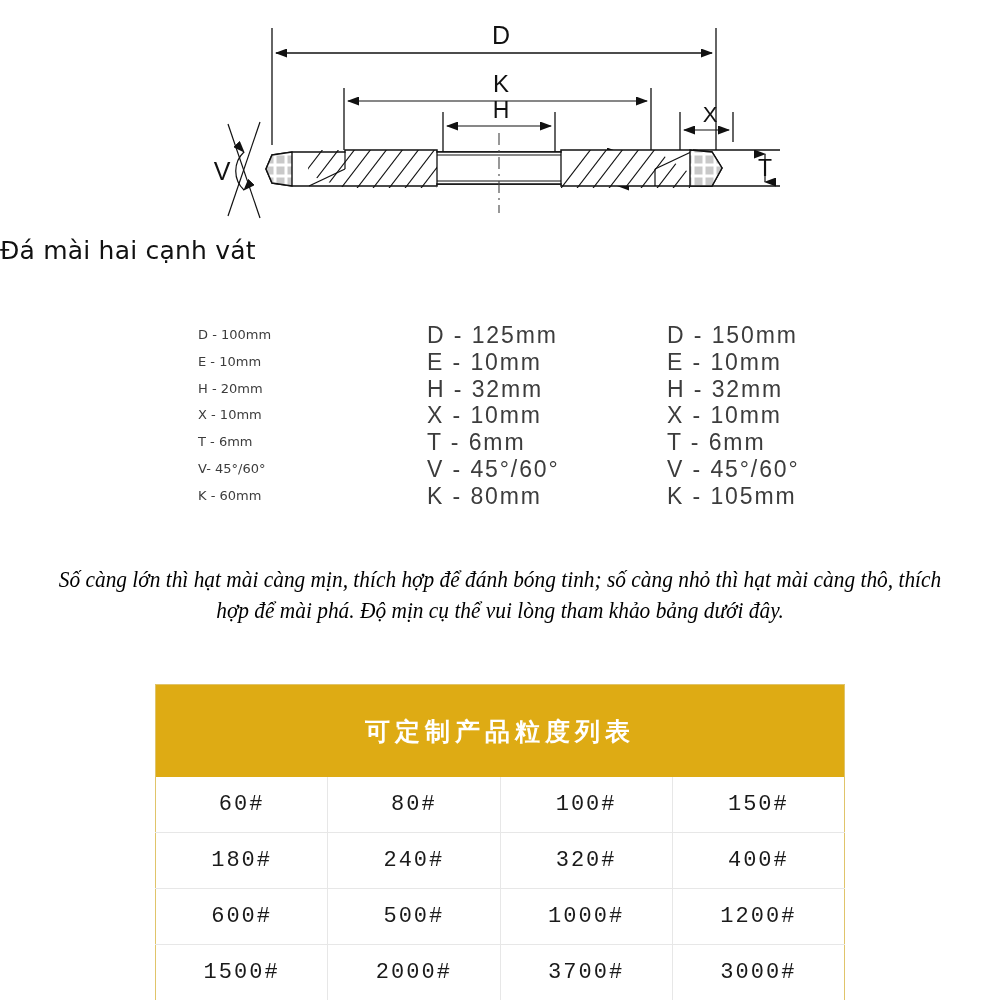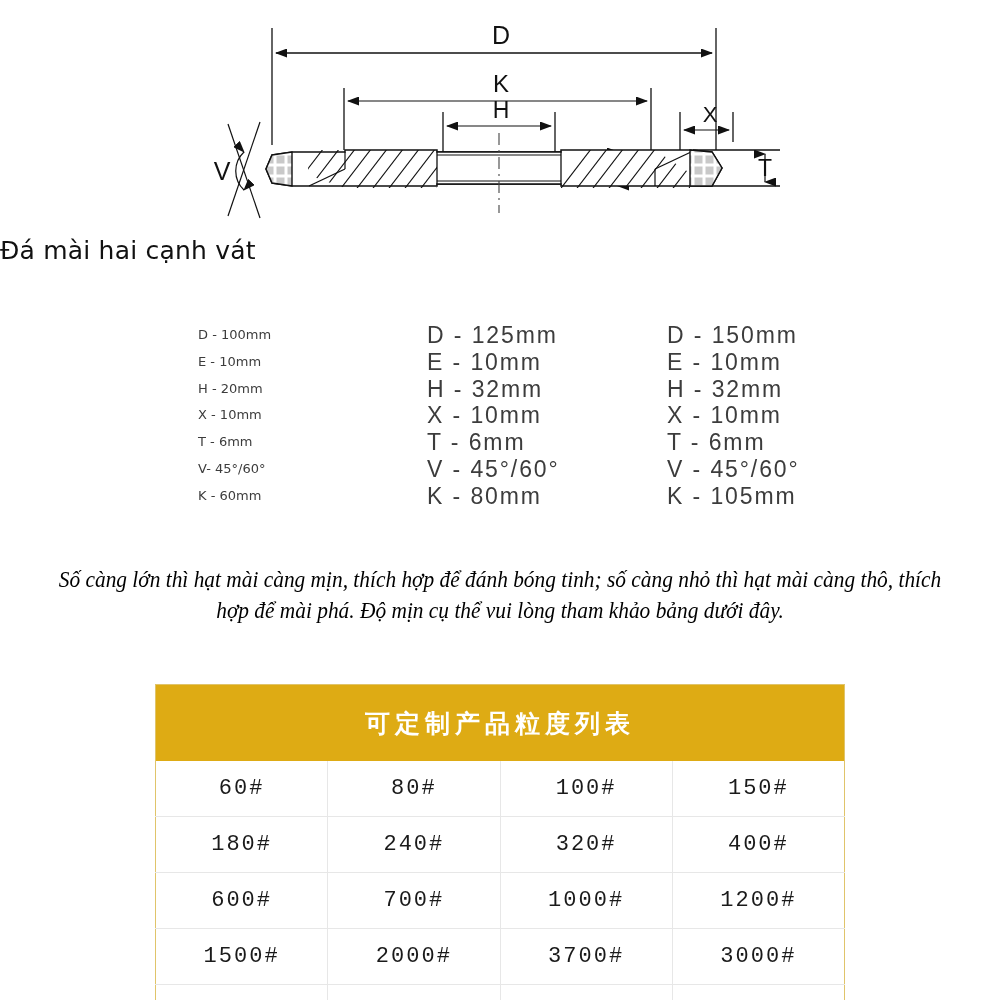--- a/index.html
+++ b/index.html
@@ -74,21 +74,21 @@
   .grit-table .hdr-cell{
     background:#deab14;
     color:#ffffff;
     height:60px;
     text-align:center;
     vertical-align:middle;
     font-family:"DejaVu Sans","Liberation Sans",sans-serif;
     font-weight:bold;
     font-size:25px;
     letter-spacing:5px;
-    padding:8px;
+    padding:16px;
     border:none;
   }
   .grit-table td.cell{
     width:25%;
     height:55px;
     text-align:center;
     vertical-align:middle;
     font-family:"Liberation Mono","DejaVu Sans Mono",monospace;
     font-size:22px;
     letter-spacing:2px;
@@ -275,21 +275,21 @@
         <td class="cell">150#</td>
       </tr>
       <tr class="body-row">
         <td class="cell">180#</td>
         <td class="cell">240#</td>
         <td class="cell">320#</td>
         <td class="cell">400#</td>
       </tr>
       <tr class="body-row">
         <td class="cell">600#</td>
-        <td class="cell">700#</td>
+        <td class="cell">500#</td>
         <td class="cell">1000#</td>
         <td class="cell">1200#</td>
       </tr>
       <tr class="body-row">
         <td class="cell">1500#</td>
         <td class="cell">2000#</td>
         <td class="cell">3700#</td>
         <td class="cell">3000#</td>
       </tr>
       <tr class="body-row">

